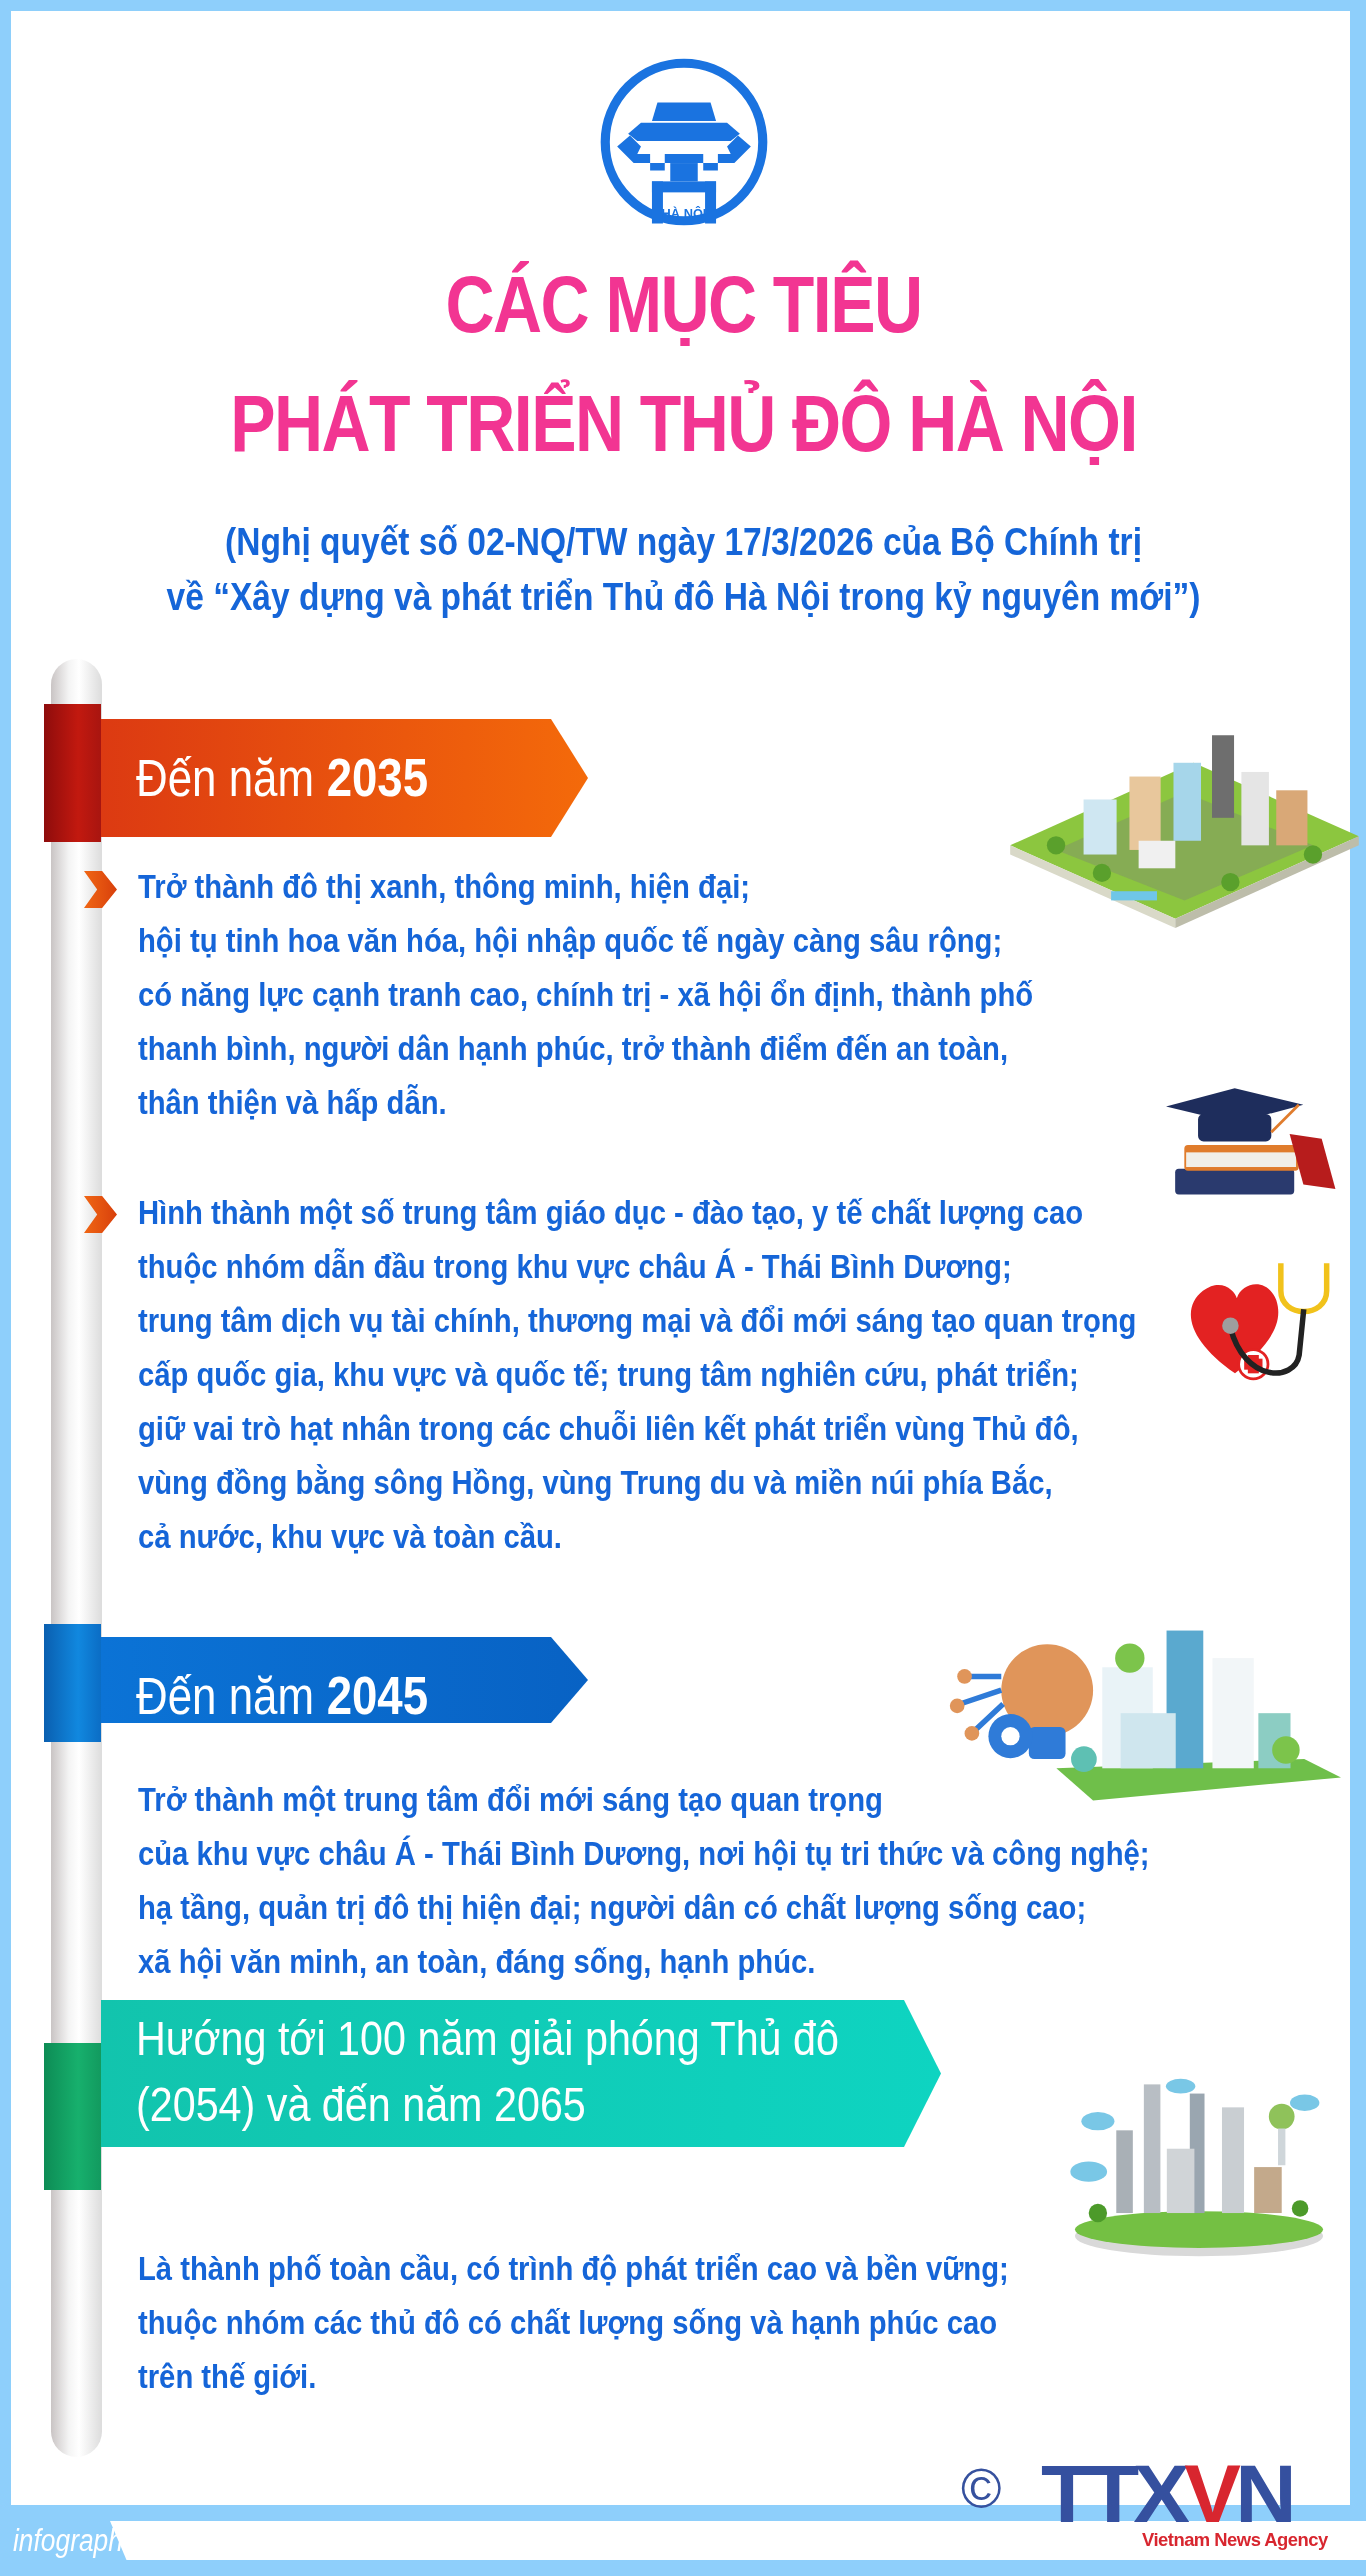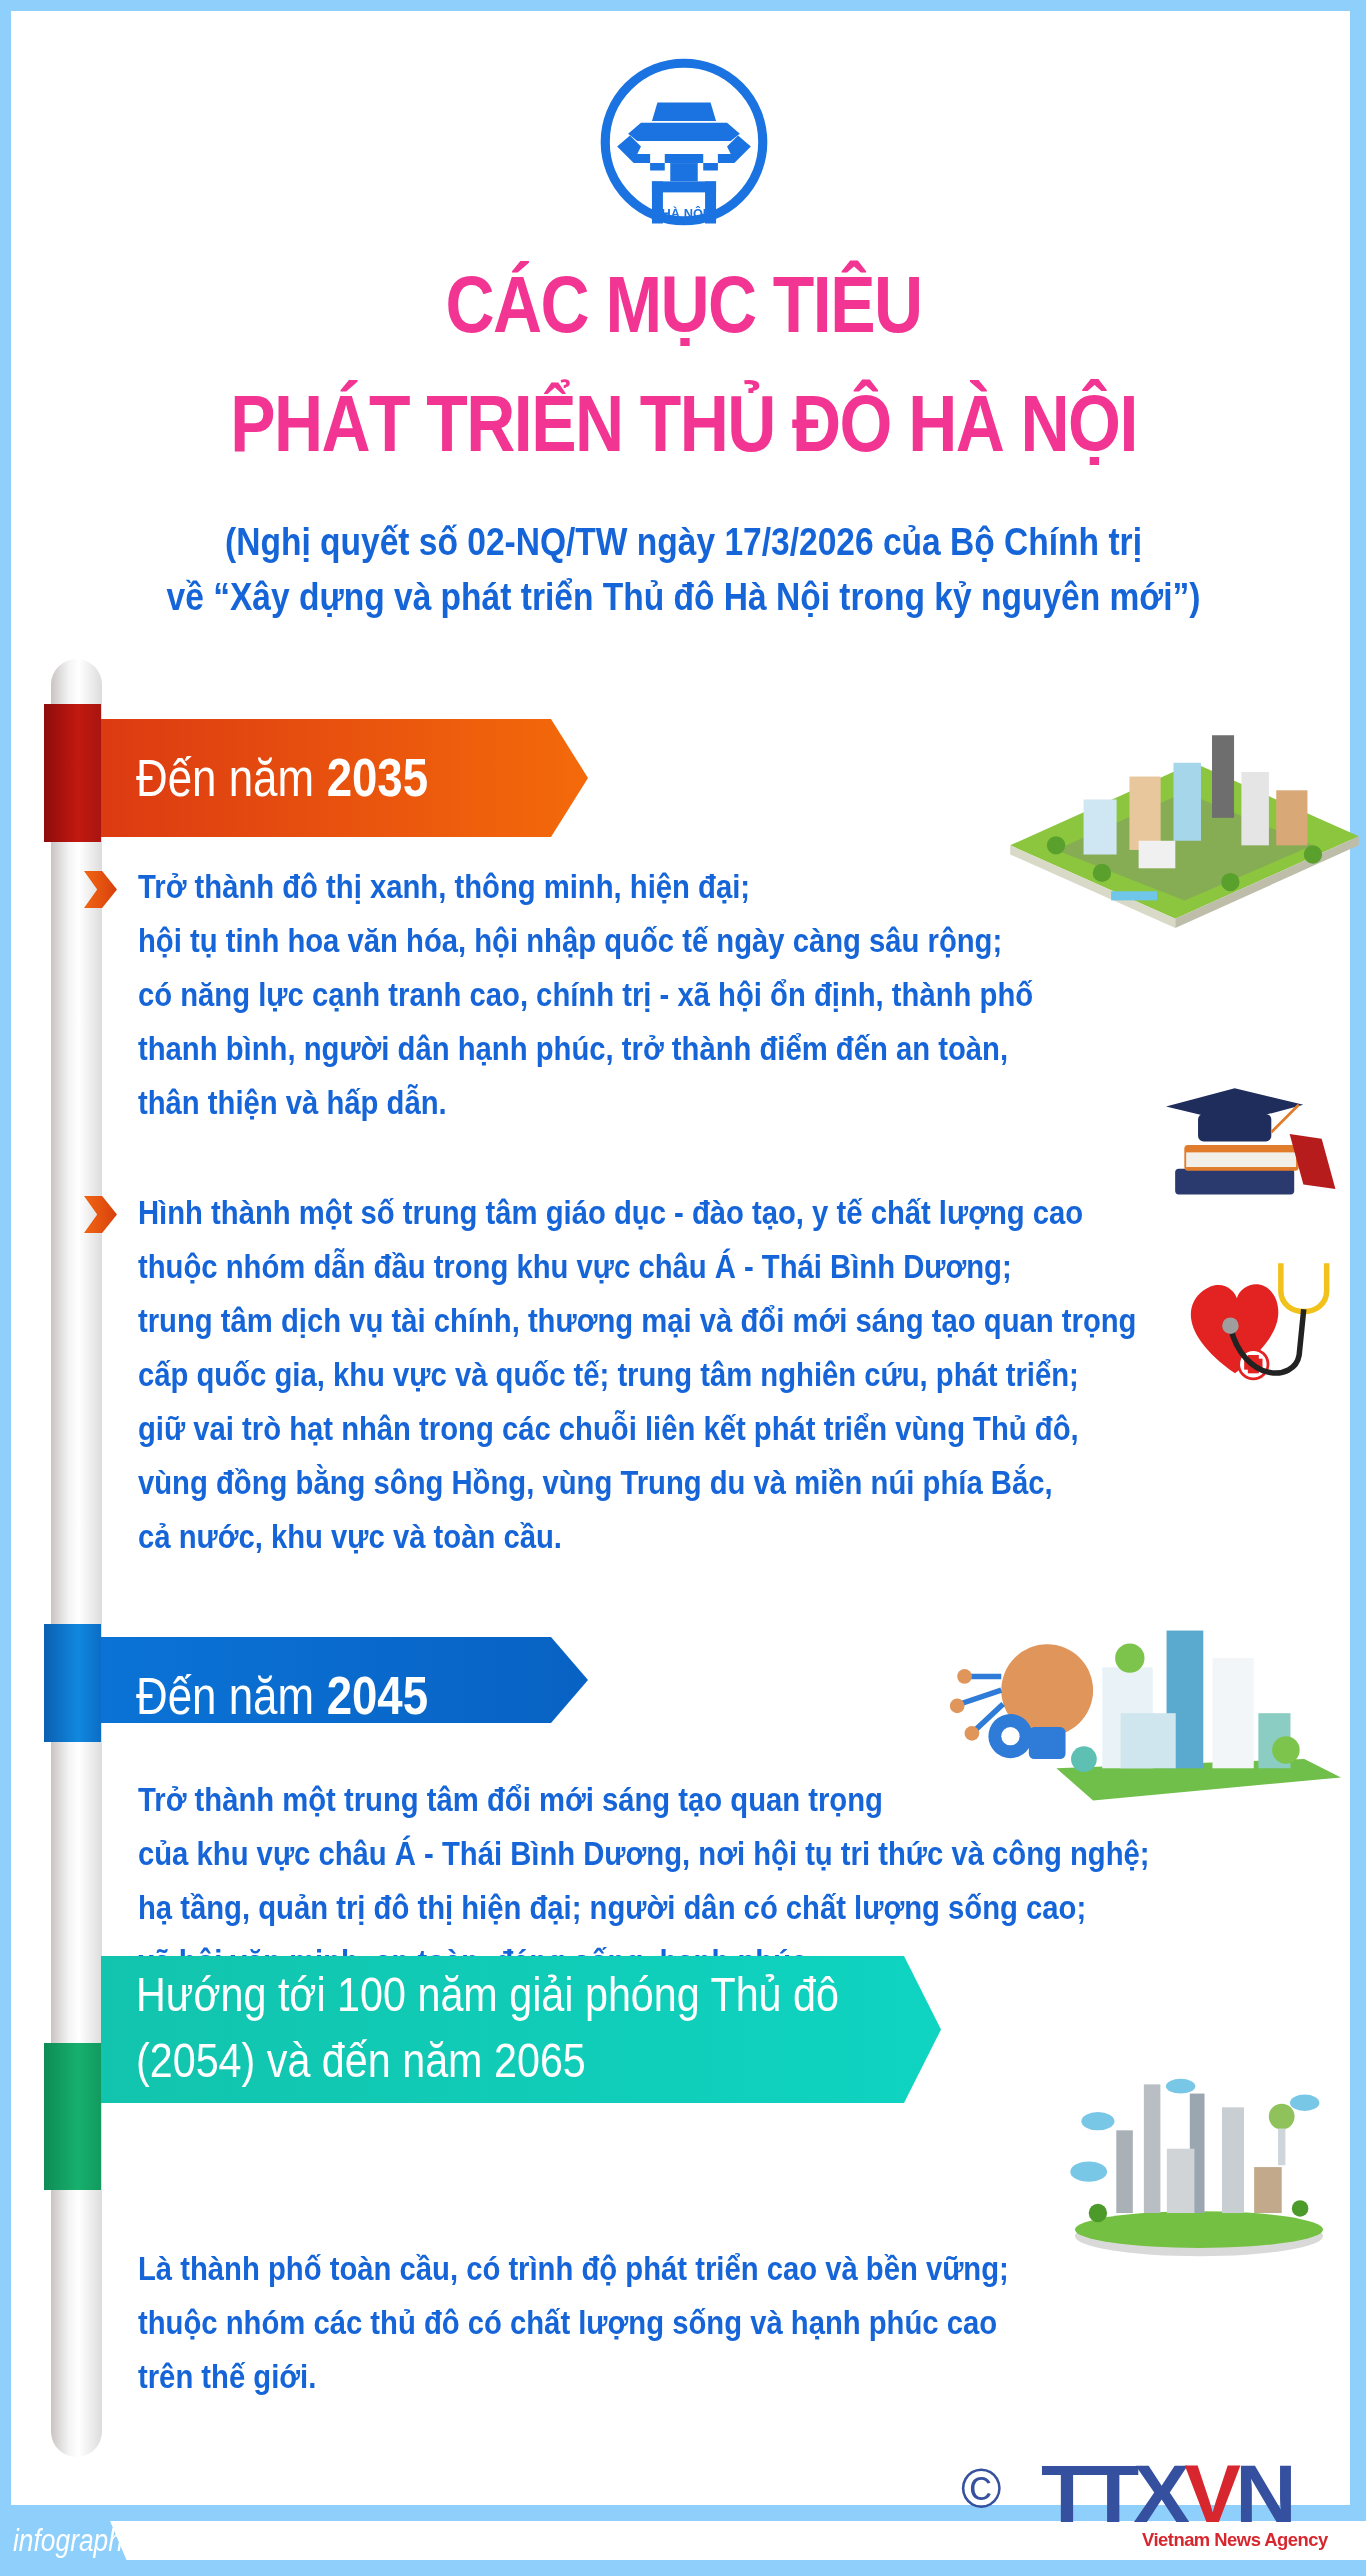--- a/index.html
+++ b/index.html
@@ -40,21 +40,21 @@
     .band-green { top: 2043px; height: 147px; background: linear-gradient(90deg, #0d8c55, #17b06d 60%, #129a5f); }
 
     .banner {
       position: absolute; left: 101px; color: #ffffff;
       clip-path: polygon(0 0, calc(100% - 37px) 0, 100% 50%, calc(100% - 37px) 100%, 0 100%);
     }
     .banner-2035 { top: 719px; width: 487px; height: 118px;
       background: linear-gradient(90deg, #dc3a12, #f46a0a); text-align: center; }
     .banner-2045 { top: 1637px; width: 487px; height: 86px;
       background: linear-gradient(90deg, #0b73d6, #0862c4); }
-    .banner-2065 { top: 1956px; width: 840px; height: 147px;
+    .banner-2065 { top: 2000px; width: 840px; height: 147px;
       background: linear-gradient(90deg, #12c4ad, #0ed4c1); }
     .banner-text {
       position: absolute; left: 35px; font-weight: bold; white-space: nowrap;
       transform-origin: left center; transform: scaleX(0.86);
     }
     .banner-2035 .banner-text, .banner-2045 .banner-text { top: 26px; font-size: 53px; line-height: 66px; }
     .banner-text .lead { font-weight: normal; font-size: 51px; }
     .banner-2065 .banner-text { top: 5.5px; font-size: 48px; line-height: 66px; font-weight: normal; }
 
     .para {

